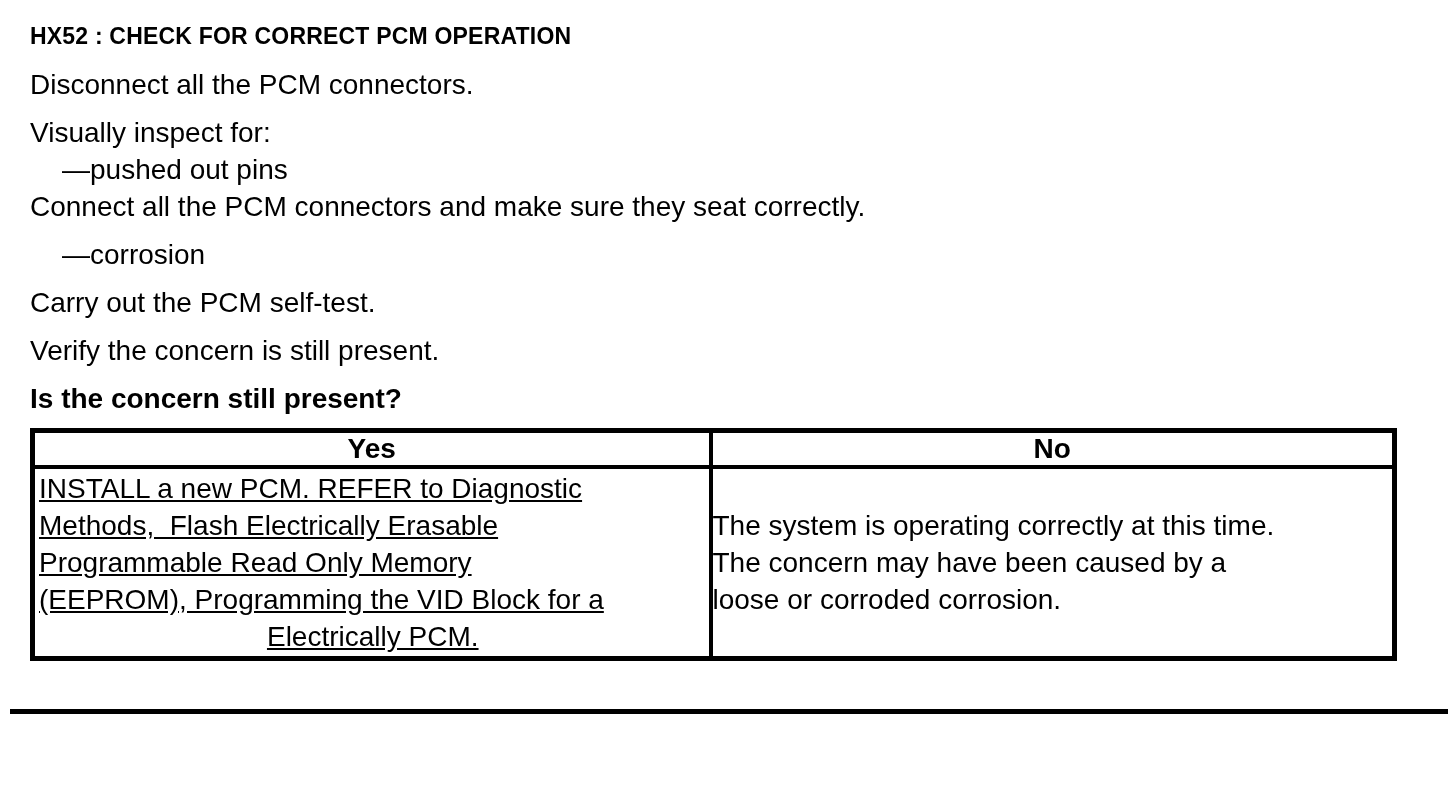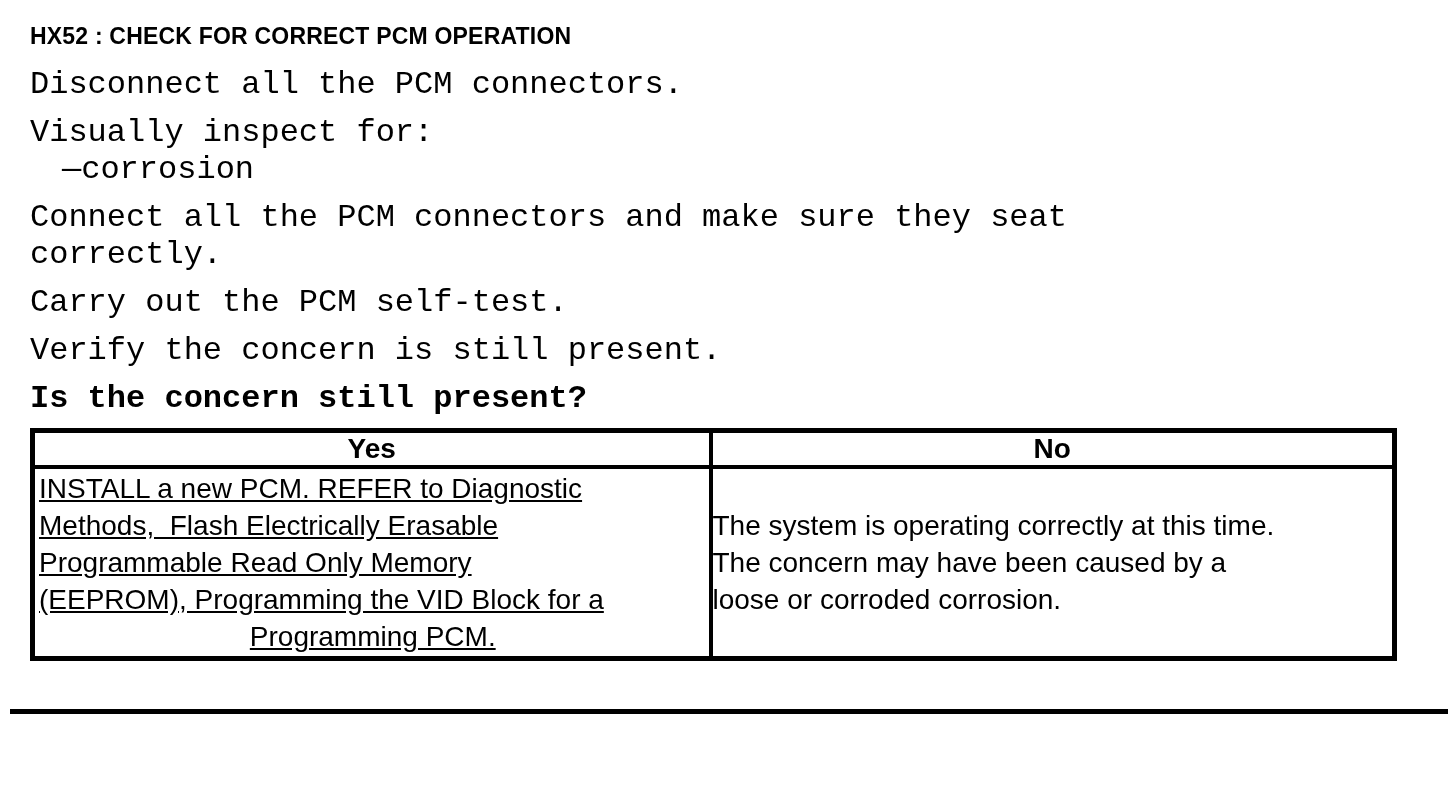--- a/index.html
+++ b/index.html
@@ -19,24 +19,23 @@
     background: #ffffff;
   }
   .heading {
     font-size: 23px;
     line-height: 28px;
     font-weight: bold;
     margin: 0 0 16px 0;
     letter-spacing: 0.2px;
   }
   .step {
-    font-size: 32px;
+    font-size: 28px;
     line-height: 37px;
     margin: 0 0 11px 0;
-    font-family: Liberation Mono, monospace;
   }
   .step.tight { margin-bottom: 0; }
   .step.sub { padding-left: 32px; }
   .step.question { font-weight: bold; }
 
   table.decision-table {
     border-collapse: collapse;
     table-layout: fixed;
     width: 1367px;
   }
@@ -77,41 +76,42 @@
 </style>
 </head>
 <body>
 
 <div class="page">
 
   <div class="heading">HX52 : CHECK FOR CORRECT PCM OPERATION</div>
 
   <p class="step">Disconnect all the PCM connectors.</p>
   <p class="step tight">Visually inspect for:</p>
+  <p class="step tight sub">—pushed out pins</p>
+  <p class="step">Connect all the PCM connectors and make sure they seat correctly.</p>
   <p class="step sub">—corrosion</p>
-  <p class="step">Connect all the PCM connectors and make sure they seat correctly.</p>
   <p class="step">Carry out the PCM self-test.</p>
   <p class="step">Verify the concern is still present.</p>
   <p class="step question">Is the concern still present?</p>
 
   <table class="decision-table">
     <thead>
       <tr>
         <th class="col-header col-yes">Yes</th>
         <th class="col-header col-no">No</th>
       </tr>
     </thead>
     <tbody>
       <tr>
         <td class="action-cell yes-cell">
           <div class="cell-line">INSTALL a new PCM. REFER to Diagnostic</div>
           <div class="cell-line">Methods,  Flash Electrically Erasable</div>
           <div class="cell-line">Programmable Read Only Memory</div>
           <div class="cell-line">(EEPROM), Programming the VID Block for a</div>
-          <div class="cell-line center">Programming PCM.</div>
+          <div class="cell-line center">Electrically PCM.</div>
         </td>
         <td class="action-cell no-cell">
           <div class="cell-line">The system is operating correctly at this time.</div>
           <div class="cell-line">The concern may have been caused by a</div>
           <div class="cell-line">loose or corroded corrosion.</div>
         </td>
       </tr>
     </tbody>
   </table>
 

